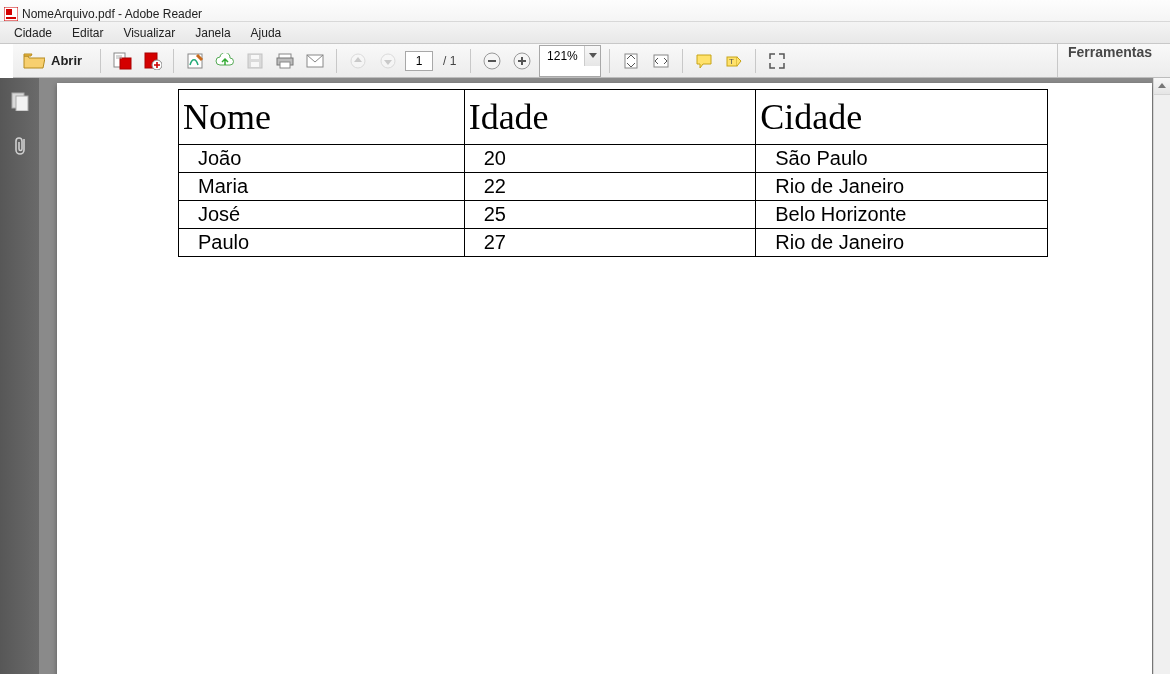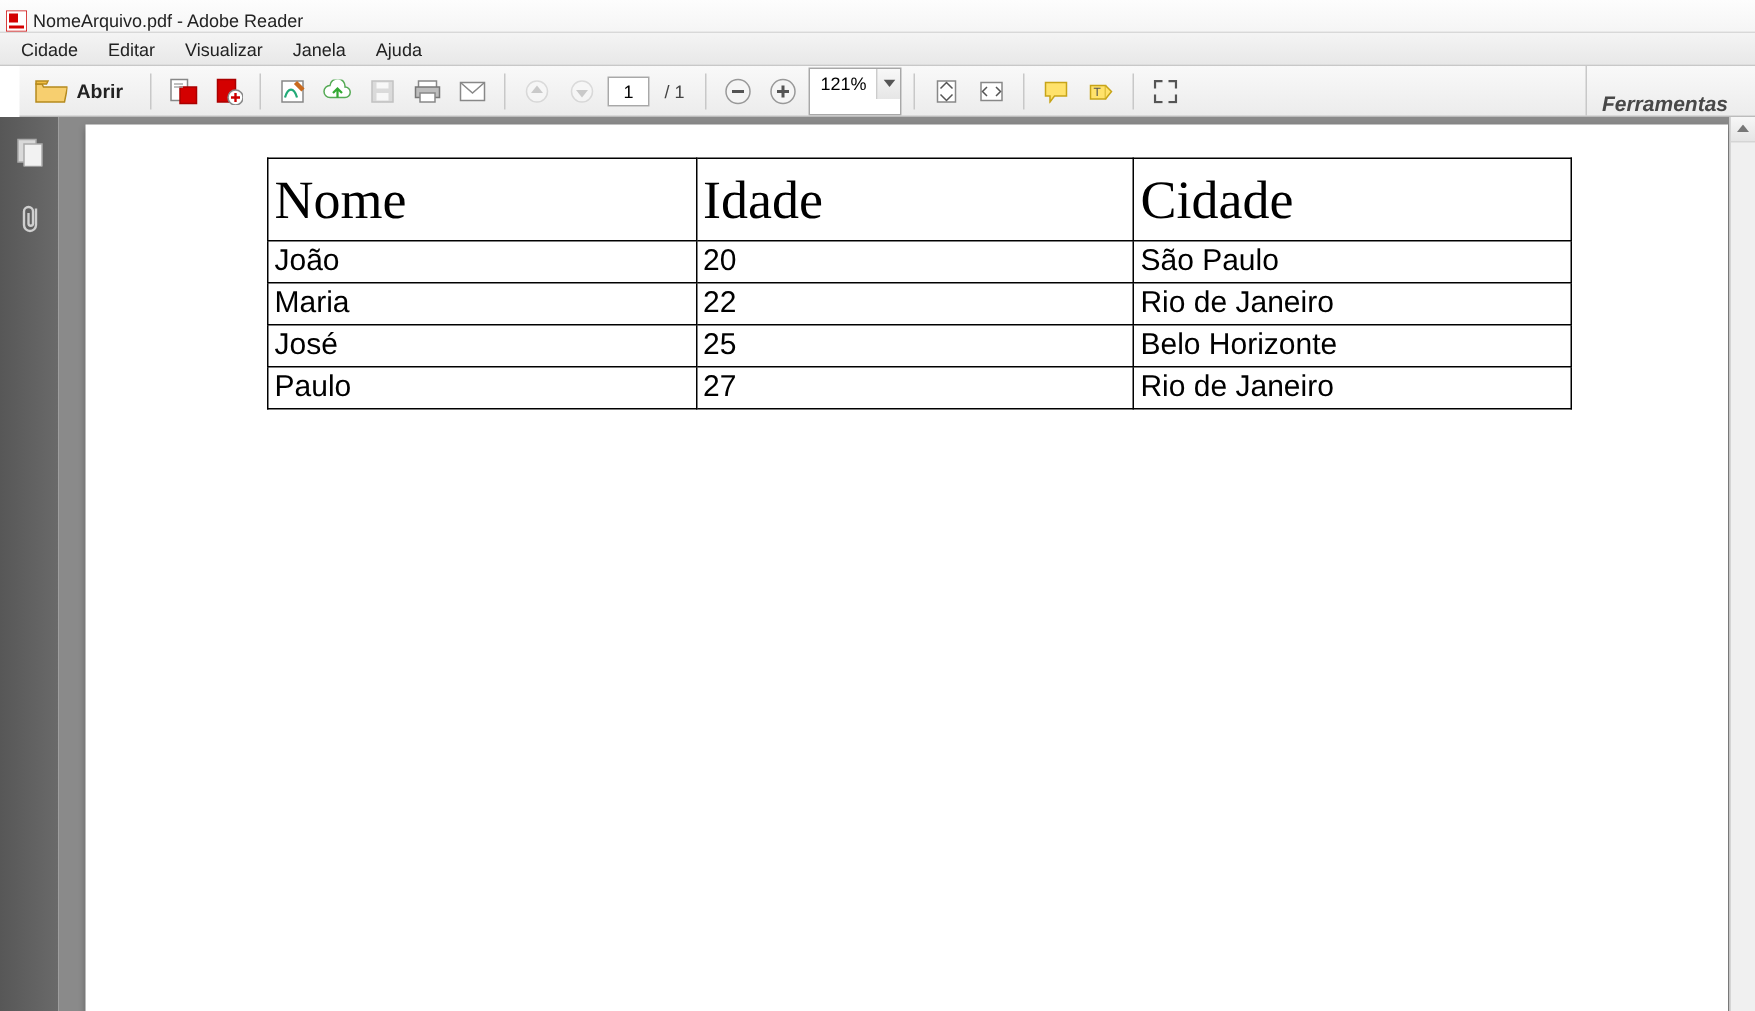--- a/index.html
+++ b/index.html
@@ -105,22 +105,21 @@
   .spacer { flex: 1; }
   .tools-label {
     font-weight: bold;
     font-size: 14px;
     color: #484848;
     padding: 0 12px 0 10px;
     cursor: pointer;
     border-left: 1px solid #c8c8c8;
     height: 100%;
     display: flex;
-    align-items: flex-end;
-    font-style: italic;
+    align-items: flex-start;
   }
   .workarea {
     display: flex;
     height: calc(674px - 22px - 22px - 34px);
   }
   .sidebar {
     width: 39px;
     background: linear-gradient(to right,#575757,#6a6a6a);
     display: flex;
     flex-direction: column;
@@ -160,36 +159,36 @@
   .page {
     margin-top: 5px;
     width: 1095px;
     min-height: 900px;
     background: #fff;
     box-shadow: 0 2px 5px rgba(0,0,0,0.35);
   }
   .content-table {
     border-collapse: collapse;
     margin-left: 121px;
-    margin-top: 22px;
+    margin-top: 6px;
     width: 870px;
   }
   .content-table th {
     font-family: "Times New Roman", serif;
     font-size: 36px;
     font-weight: normal;
     text-align: left;
     padding: 6px 6px 6px 4px;
     border: 1px solid #000;
   }
   .content-table td {
     font-family: Arial, sans-serif;
     font-size: 20px;
     text-align: left;
-    padding: 2px 4px;
+    padding: 2px 19px;
     border: 1px solid #000;
   }
   .content-table th:nth-child(1), .content-table td:nth-child(1) { width: 286px; }
   .content-table th:nth-child(2), .content-table td:nth-child(2) { width: 292px; }
   .content-table th:nth-child(3), .content-table td:nth-child(3) { width: 292px; }
   svg { display: block; }
 </style>
 </head>
 <body>
 

